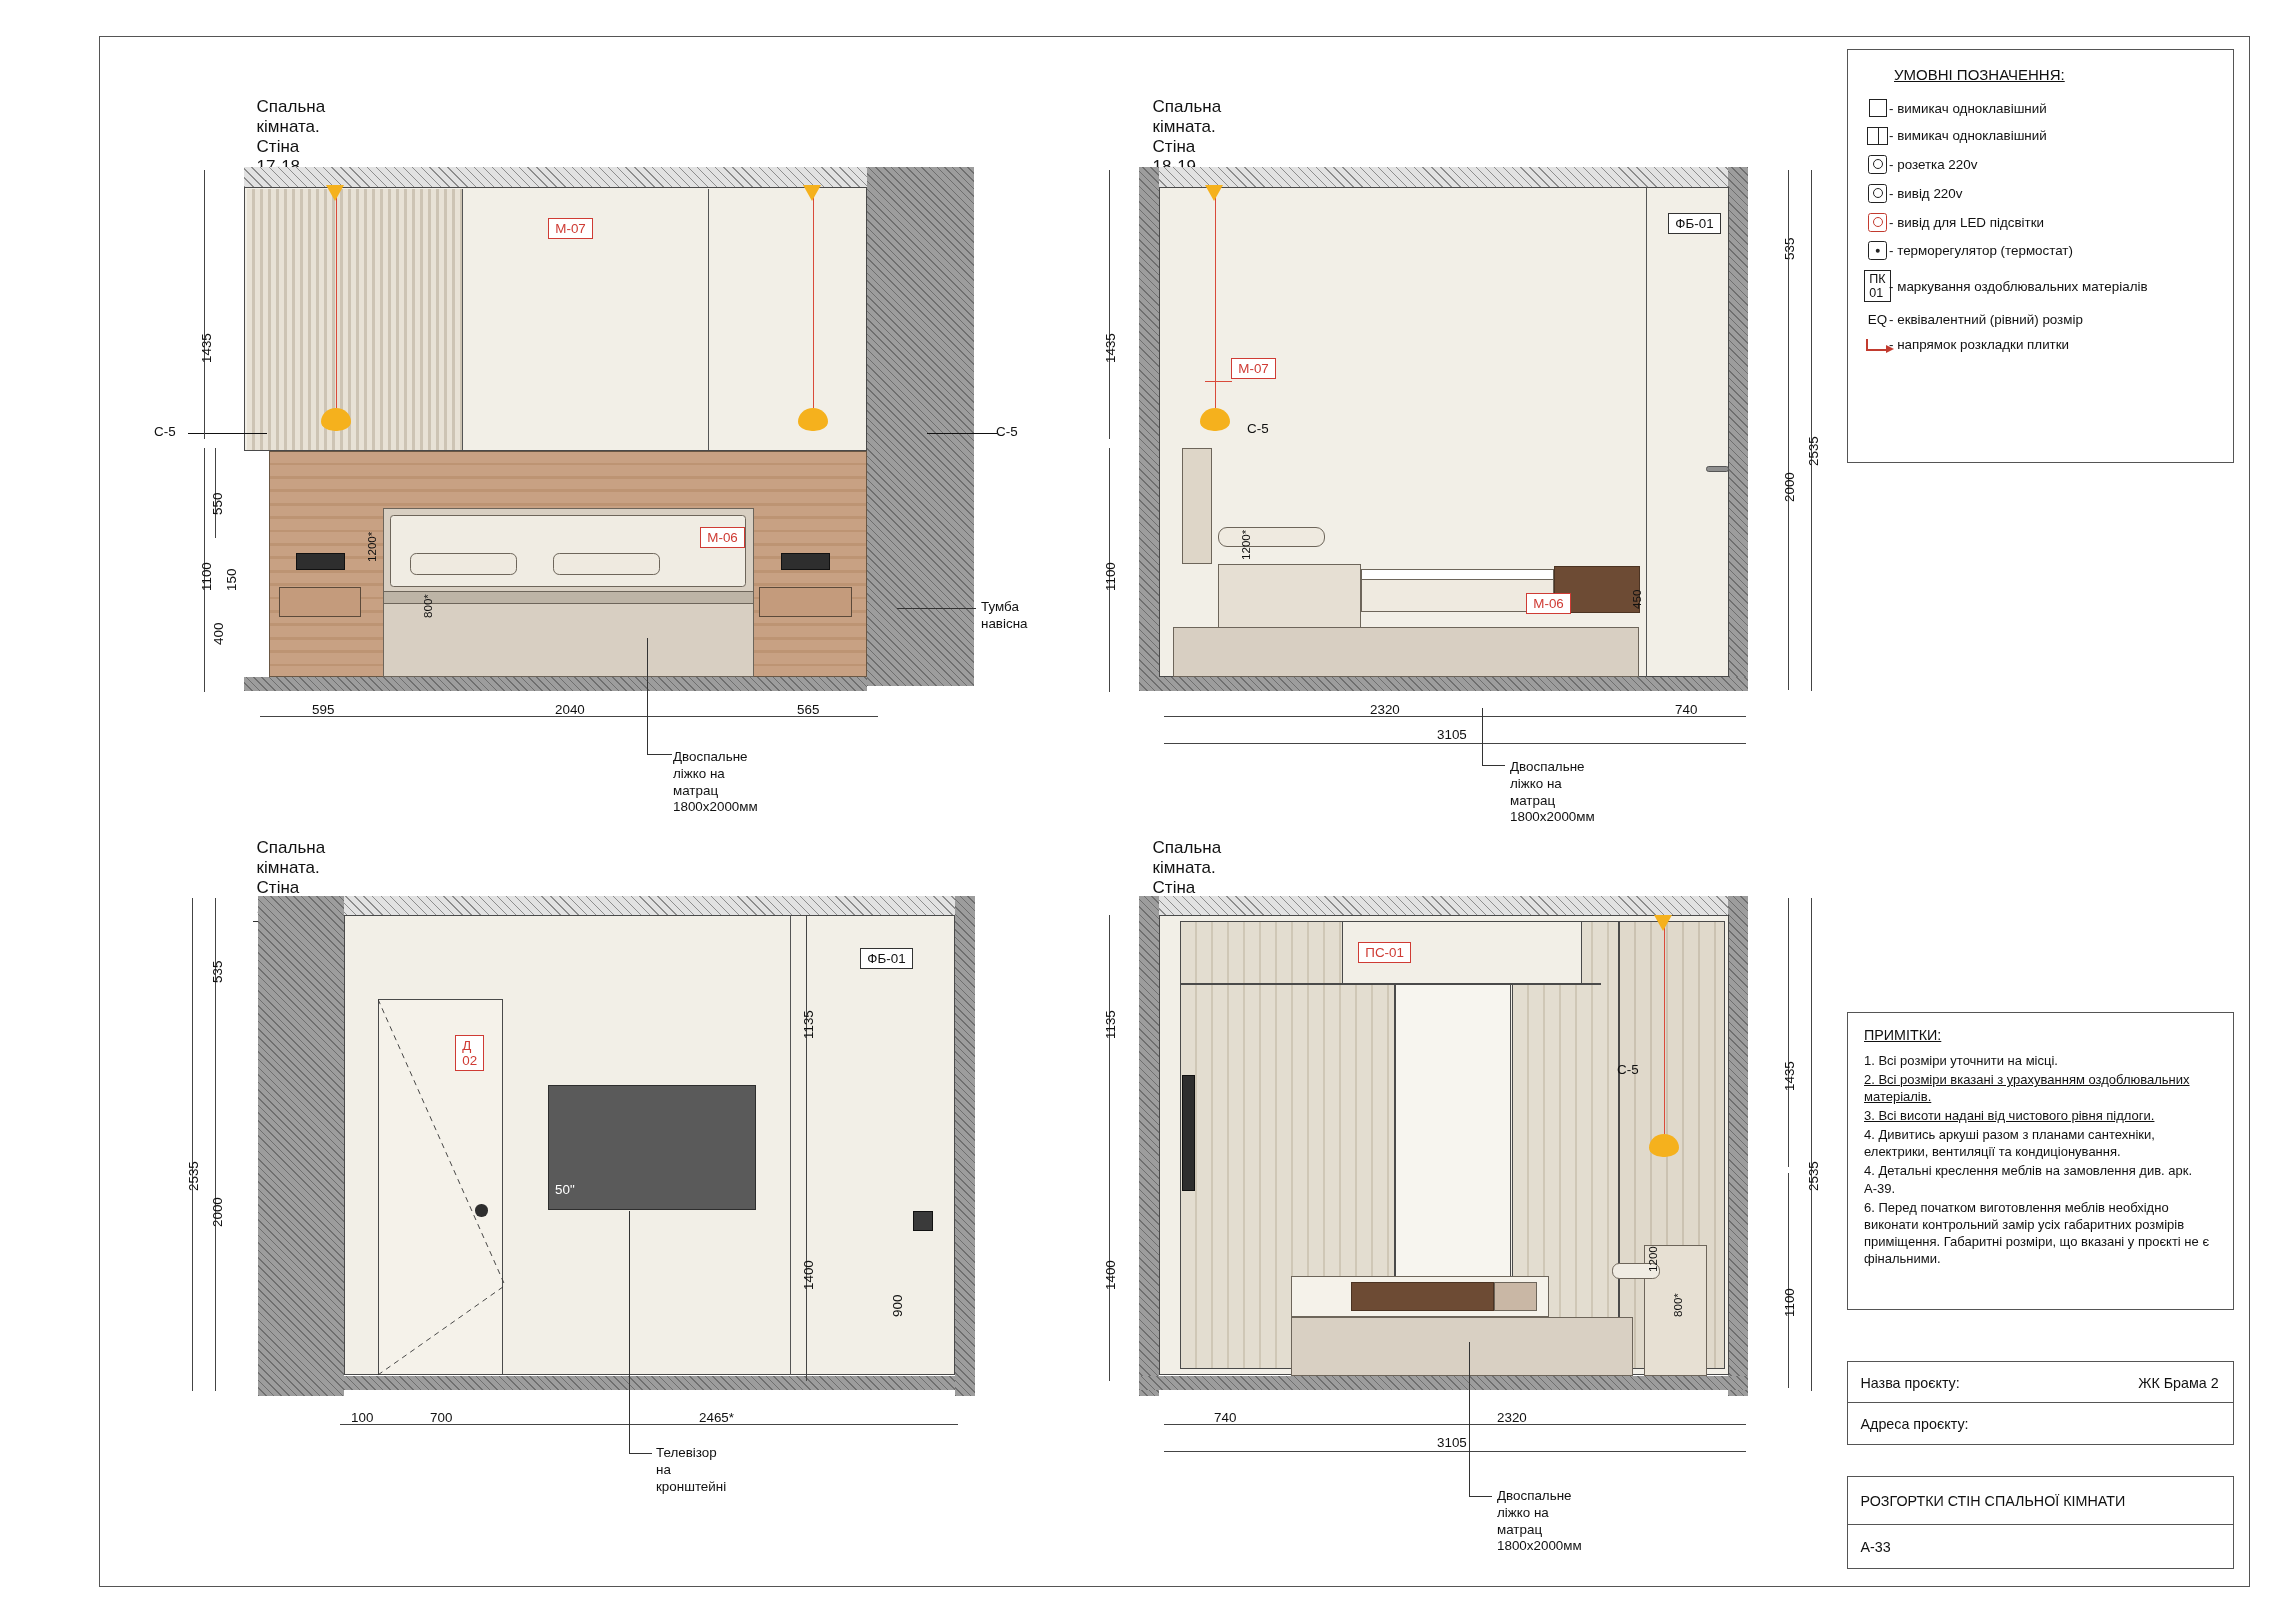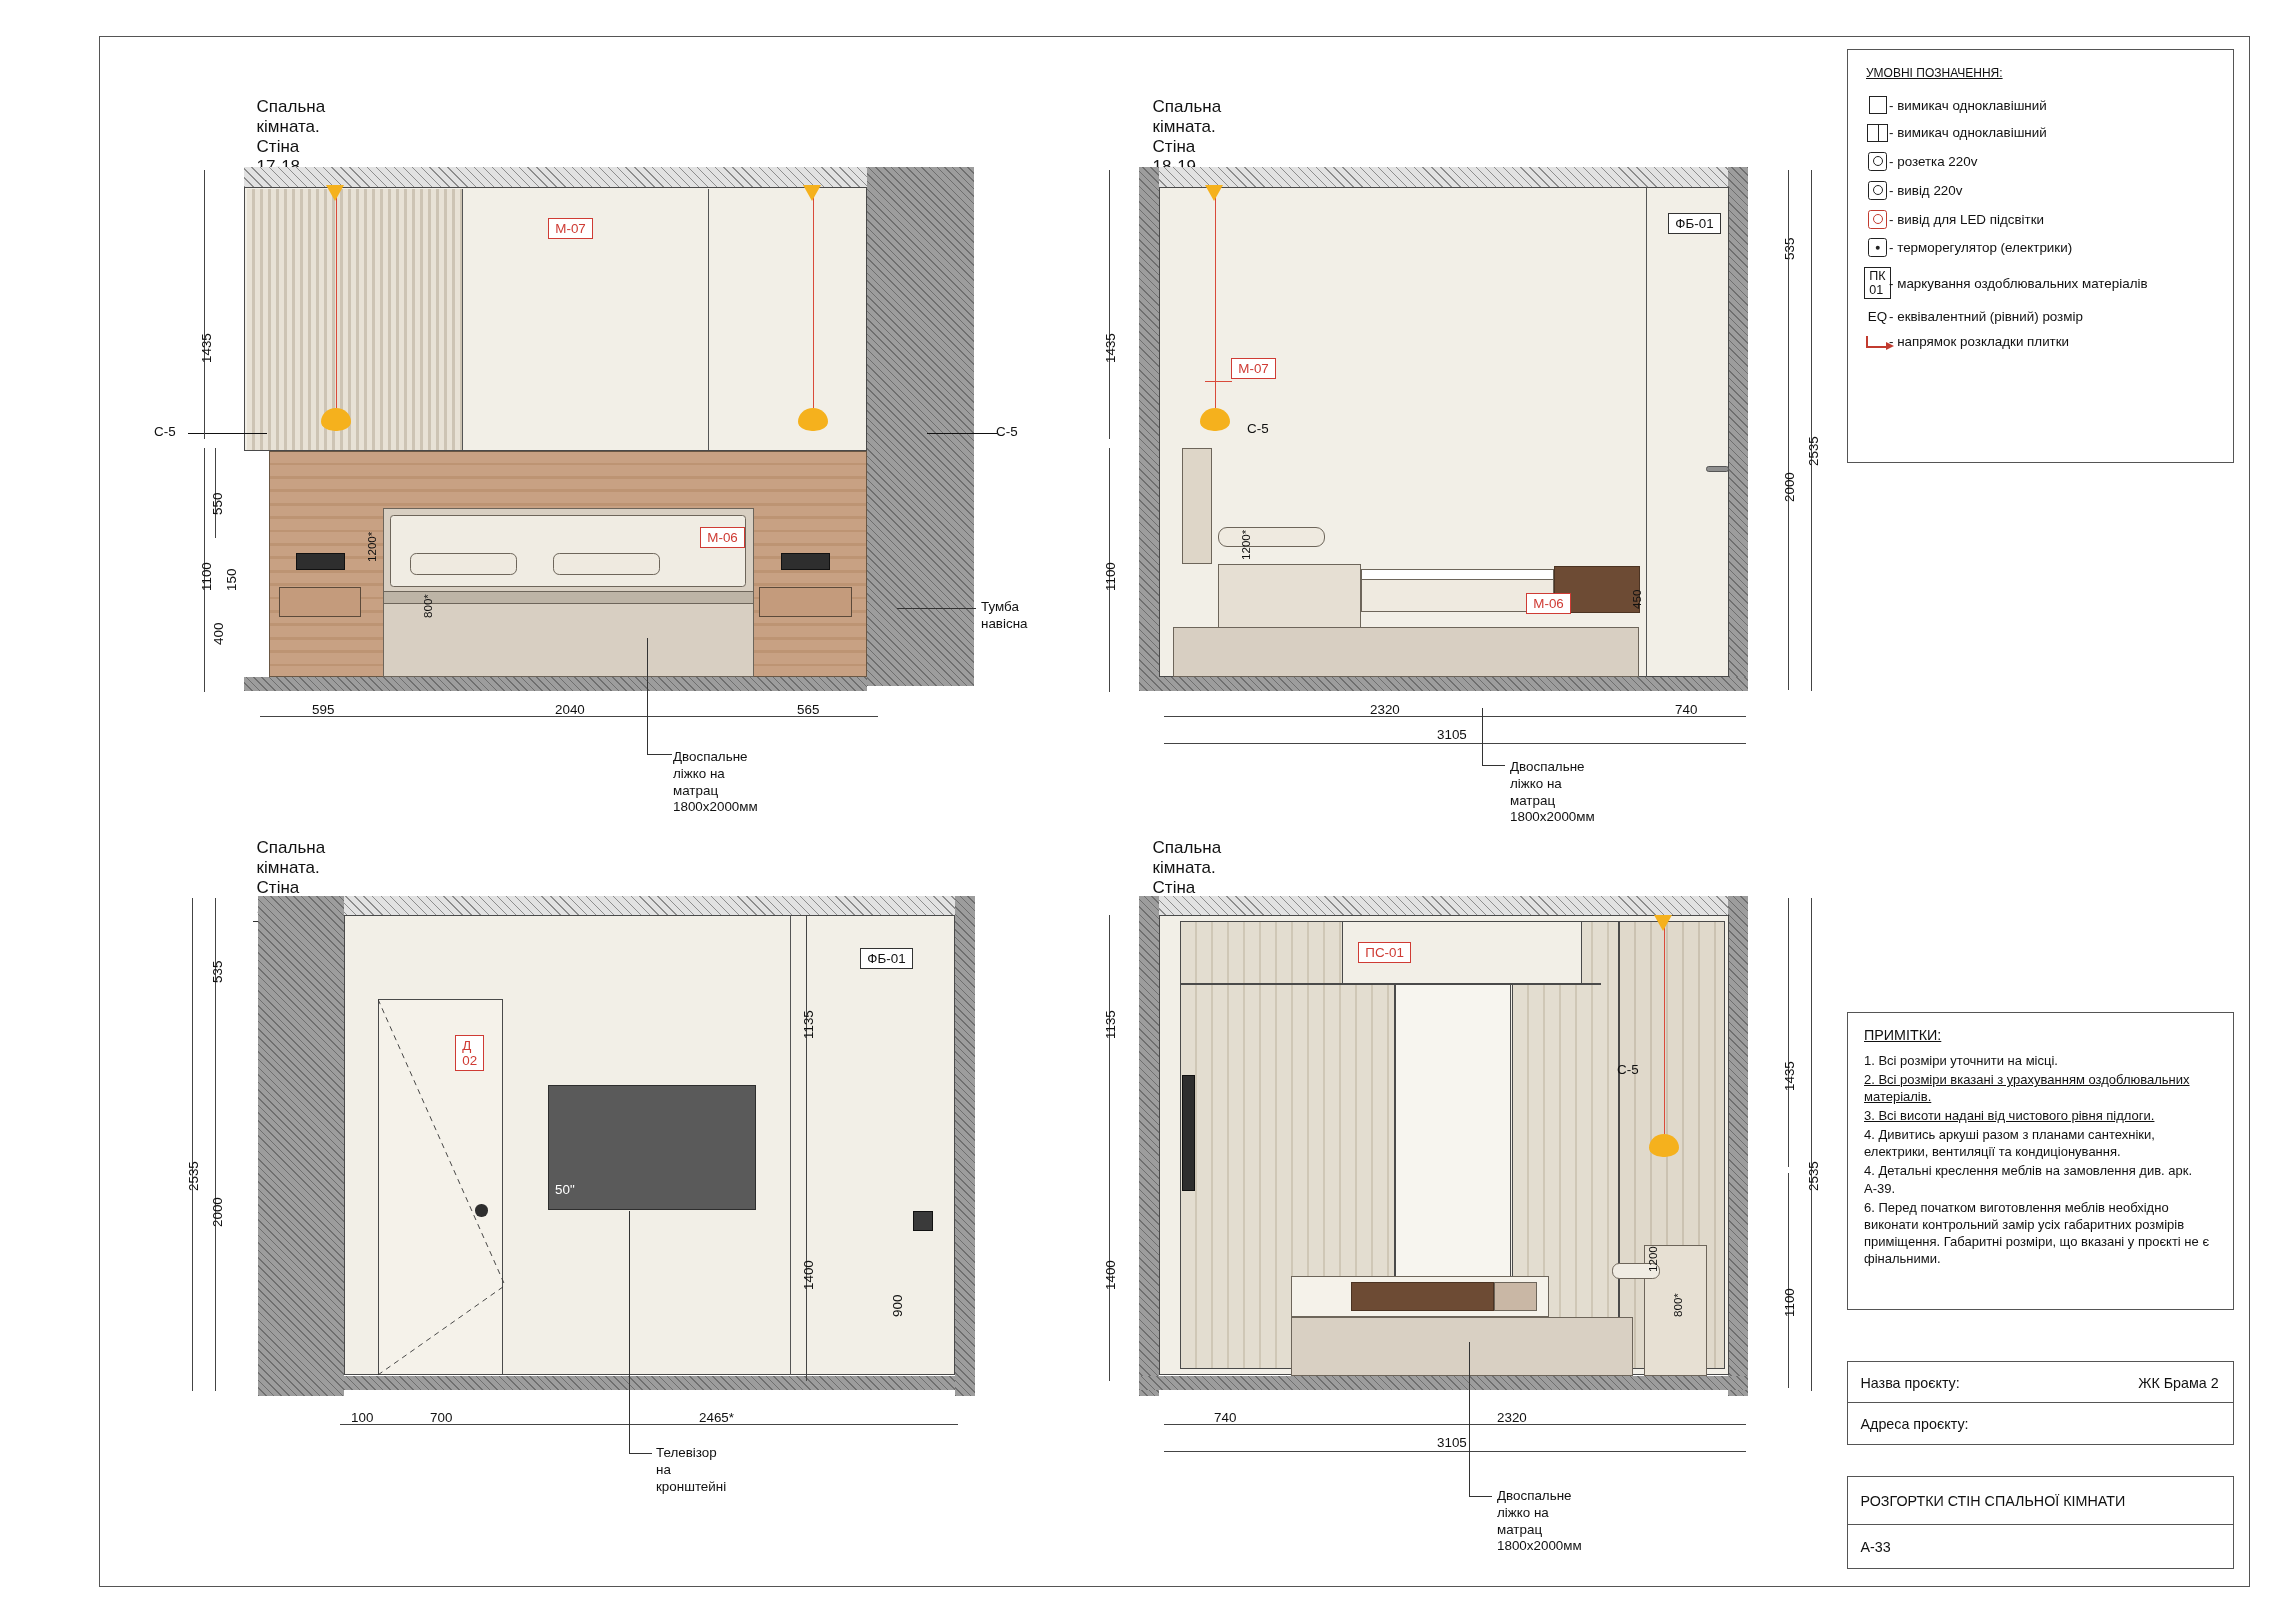--- a/index.html
+++ b/index.html
@@ -294,21 +294,21 @@
     <div class="dim-txt" style="left:1437px;top:1435px;">3105</div>
 
     <div class="leader" style="left:1469px;top:1342px;width:1.1px;height:154px;"></div>
     <div class="leader" style="left:1469px;top:1496px;width:23px;height:1.1px;"></div>
     <div class="note" style="left:1497px;top:1488px;white-space:pre-line;">Двоспальне ліжко на
 матрац 1800х2000мм</div>
   </div>
 
   <div class="boxed" style="left:1847px;top:49px;width:385px;height:412px;padding:0;">
     <div style="padding:16px 18px 0 18px;">
-      <div class="u-line" style="font-size:12px;color:#111;margin-bottom:16px;">УМОВНІ ПОЗНАЧЕННЯ:</div>
+      <div class="u-line" style="font-size:15px;color:#111;margin-bottom:16px;margin-left:28px;">УМОВНІ ПОЗНАЧЕННЯ:</div>
 
       <div class="lg-item">
         <span class="lg-sym">
             <span class="sym-sq"></span>
           </span>
         <span>- вимикач одноклавішний</span>
       </div>
       <div class="lg-item">
         <span class="lg-sym">
             <span class="sym-sq2"></span>
@@ -330,21 +330,21 @@
       <div class="lg-item">
         <span class="lg-sym">
             <span class="sym-circ sym-circ-red"></span>
           </span>
         <span>- вивід для LED підсвітки</span>
       </div>
       <div class="lg-item">
         <span class="lg-sym">
             <span class="sym-dot"></span>
           </span>
-        <span>- терморегулятор (електрики)</span>
+        <span>- терморегулятор (термостат)</span>
       </div>
       <div class="lg-item">
         <span class="lg-sym">
             <span class="sym-pk">ПК 01</span>
           </span>
         <span>- маркування оздоблювальних матеріалів</span>
       </div>
       <div class="lg-item">
         <span class="lg-sym">
             <span class="sym-eq">EQ</span>

